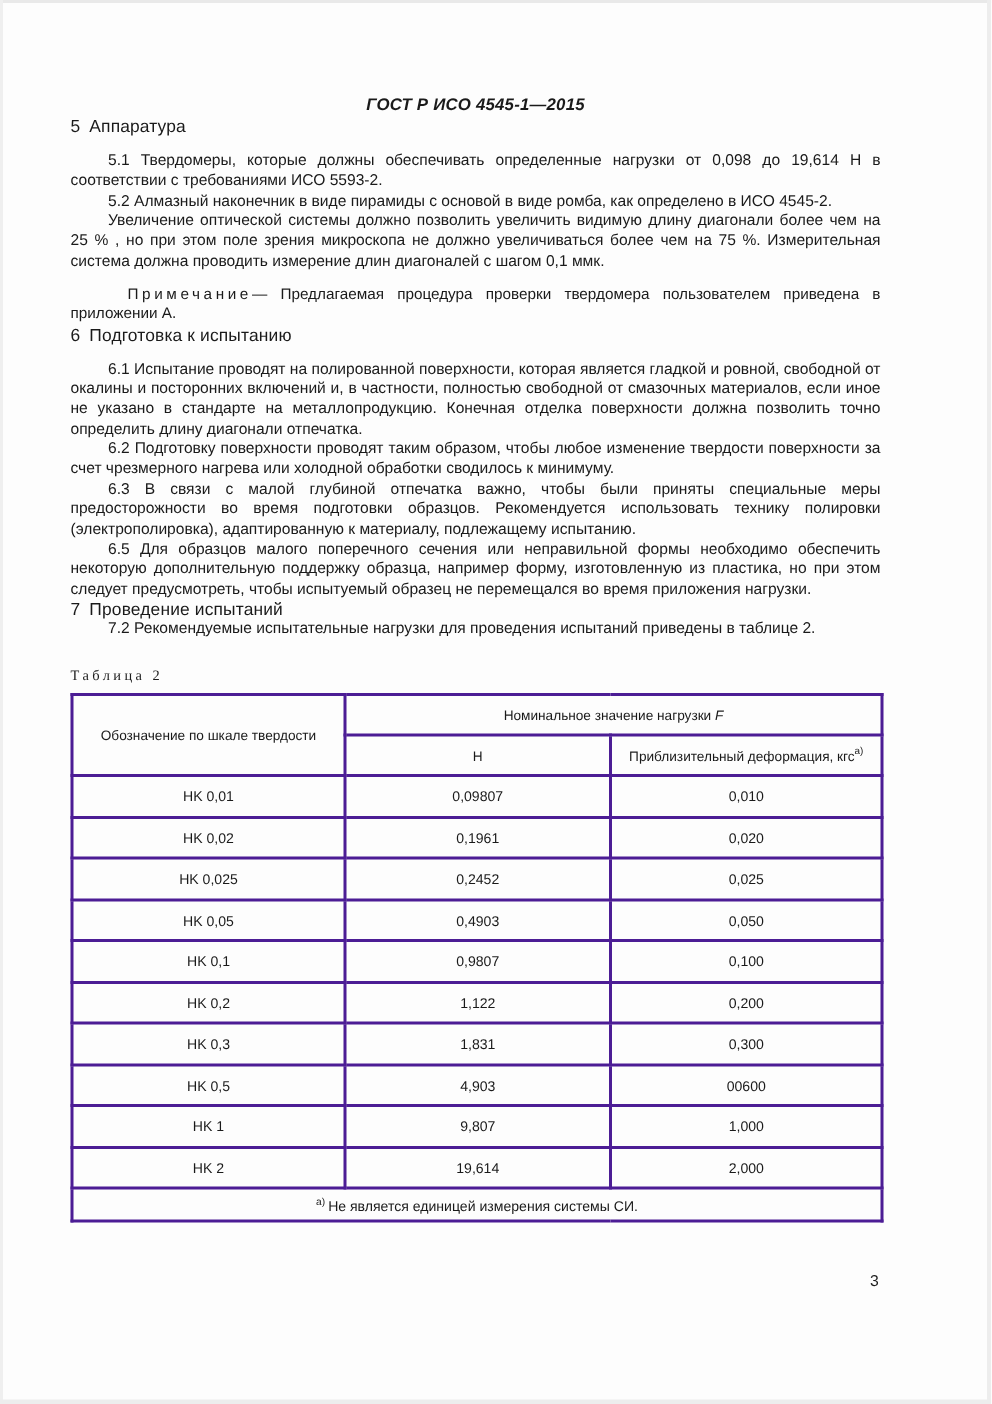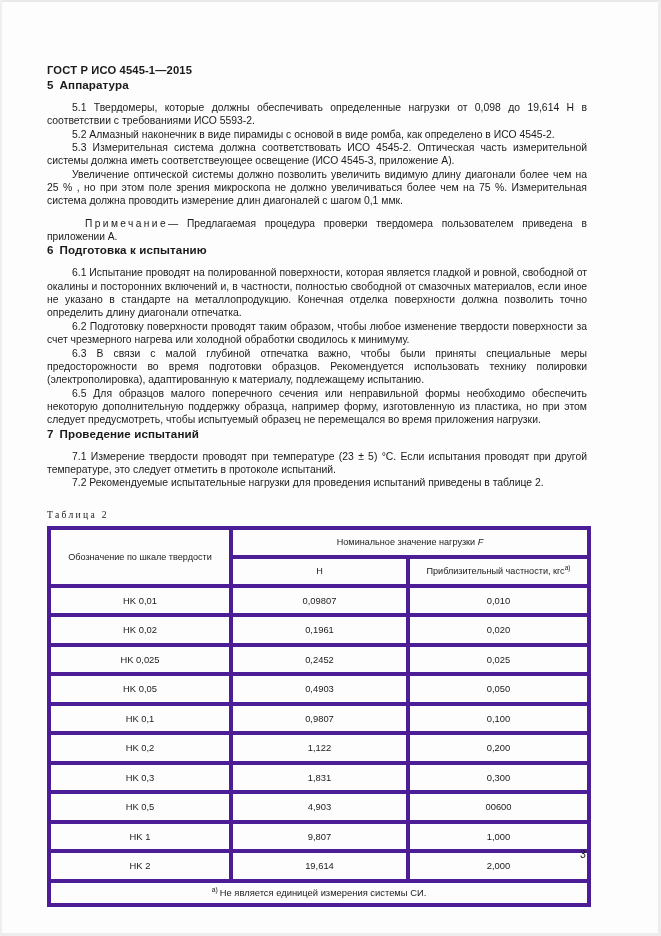--- a/index.html
+++ b/index.html
@@ -44,31 +44,32 @@
     background: #ededed;
   }
   .content {
     position: absolute;
     left: 47px;
     top: 0;
     width: 540px;
   }
 
   .header {
-    text-align: left;
+    text-align: center;
     font-size: 11.2px;
     font-weight: bold;
     letter-spacing: 0.15px;
     margin-top: 64px;
     height: 14px;
+    font-style: italic;
   }
 
   h2.section {
     font-size: 11.6px;
-    font-weight: bold;
+    font-weight: normal;
     margin: 0;
     padding: 0;
     letter-spacing: 0.1px;
   }
   .sec5 { margin-top: 29px; padding-left: 25px; }
   .sec6 { margin-top: 22px; padding-left: 25px; }
   .sec7 { margin-top: 22px; padding-left: 25px; }
   .section .num { margin-right: 6px; }
 
   p.para {
@@ -102,21 +103,21 @@
     font-family: Liberation Serif, serif;
   }
   .table-caption .n { letter-spacing: 0; }
 
   table.tbl {
     border-collapse: collapse;
     width: 540px;
     table-layout: fixed;
   }
   table.tbl th, table.tbl td {
-    border: 4px solid #4c1d95;
+    border: 2px solid #4c1d95;
     text-align: center;
     vertical-align: middle;
     font-weight: normal;
     font-size: 9.4px;
     padding: 0;
   }
   table.tbl th { font-size: 9.1px; }
   .col-a { width: 182px; }
   .col-b { width: 177px; }
   .col-c { width: 181px; }
@@ -162,38 +163,36 @@
 
   <div class="content">
 
     <div class="header">ГОСТ Р ИСО 4545-1—2015</div>
 
     <h2 class="section sec5">
       <span class="num">5</span><span>Аппаратура</span>
     </h2>
     <p class="para first">5.1  Твердомеры, которые должны обеспечивать определенные нагрузки от 0,098 до 19,614 Н в соответствии с требованиями ИСО 5593-2.</p>
     <p class="para">5.2 Алмазный наконечник в виде пирамиды с основой в виде ромба, как определено в ИСО 4545-2.</p>
-    <p class="para">5.3  Измерительная система должна соответствовать ИСО 4545-2. Оптическая часть измерительной системы должна иметь соответствеующее освещение (ИСО 4545-3, приложение А).</p>
     <p class="para">Увеличение оптической системы должно позволить увеличить видимую длину диагонали более чем на 25 % , но при этом поле зрения микроскопа не должно увеличиваться более чем на 75 %. Измерительная система должна проводить измерение длин диагоналей с шагом 0,1 ммк.</p>
     <p class="note">
       <span class="lbl">Примечание</span><span>—</span> <span>Предлагаемая процедура проверки твердомера пользователем приведена в приложении А.</span>
     </p>
 
     <h2 class="section sec6">
       <span class="num">6</span><span>Подготовка к испытанию</span>
     </h2>
     <p class="para first">6.1  Испытание проводят на полированной поверхности, которая является гладкой и ровной, свободной от окалины и посторонних включений и, в частности, полностью свободной от смазочных материалов, если иное не указано в стандарте на металлопродукцию. Конечная отделка поверхности должна позволить точно определить длину диагонали отпечатка.</p>
     <p class="para">6.2  Подготовку поверхности проводят таким образом, чтобы любое изменение твердости поверхности за счет чрезмерного нагрева или холодной обработки сводилось к минимуму.</p>
     <p class="para">6.3  В связи с малой глубиной отпечатка важно, чтобы были приняты специальные меры предосторожности во время подготовки образцов. Рекомендуется использовать технику полировки (электрополировка), адаптированную к материалу, подлежащему испытанию.</p>
     <p class="para">6.5  Для образцов малого поперечного сечения или неправильной формы необходимо обеспечить некоторую дополнительную поддержку образца, например форму, изготовленную из пластика, но при этом следует предусмотреть, чтобы испытуемый образец не перемещался во время приложения нагрузки.</p>
 
     <h2 class="section sec7">
       <span class="num">7</span><span>Проведение испытаний</span>
     </h2>
-    <p class="para first">7.1  Измерение твердости проводят при температуре (23 ± 5) °C. Если испытания проводят при другой температуре, это следует отметить в протоколе испытаний.</p>
     <p class="para">7.2  Рекомендуемые испытательные нагрузки для проведения испытаний приведены в таблице 2.</p>
 
     <div class="table-caption">
       <span>Таблица</span><span class="n">&nbsp;&nbsp;</span><span class="n">2</span>
     </div>
 
     <table class="tbl">
       <colgroup>
         <col class="col-a">
           <col class="col-b">
@@ -203,21 +202,21 @@
         <tr>
           <th class="th-tall hdr-thick" rowspan="2">Обозначение по шкале твердости</th>
           <th class="th-row1" colspan="2">
             <span>Номинальное значение нагрузки</span>
             <span class="italic-f">F</span>
           </th>
         </tr>
         <tr>
           <th class="th-row2 hdr-thick">Н</th>
           <th class="th-row2 hdr-thick">
-            <span>Приблизительный частности, кгс</span><sup class="fn">а)</sup>
+            <span>Приблизительный деформация, кгс</span><sup class="fn">а)</sup>
           </th>
         </tr>
       </thead>
       <tbody id="tbody">
           <tr>
             <td>HK 0,01</td>
             <td>0,09807</td>
             <td>0,010</td>
           </tr>
           <tr>

